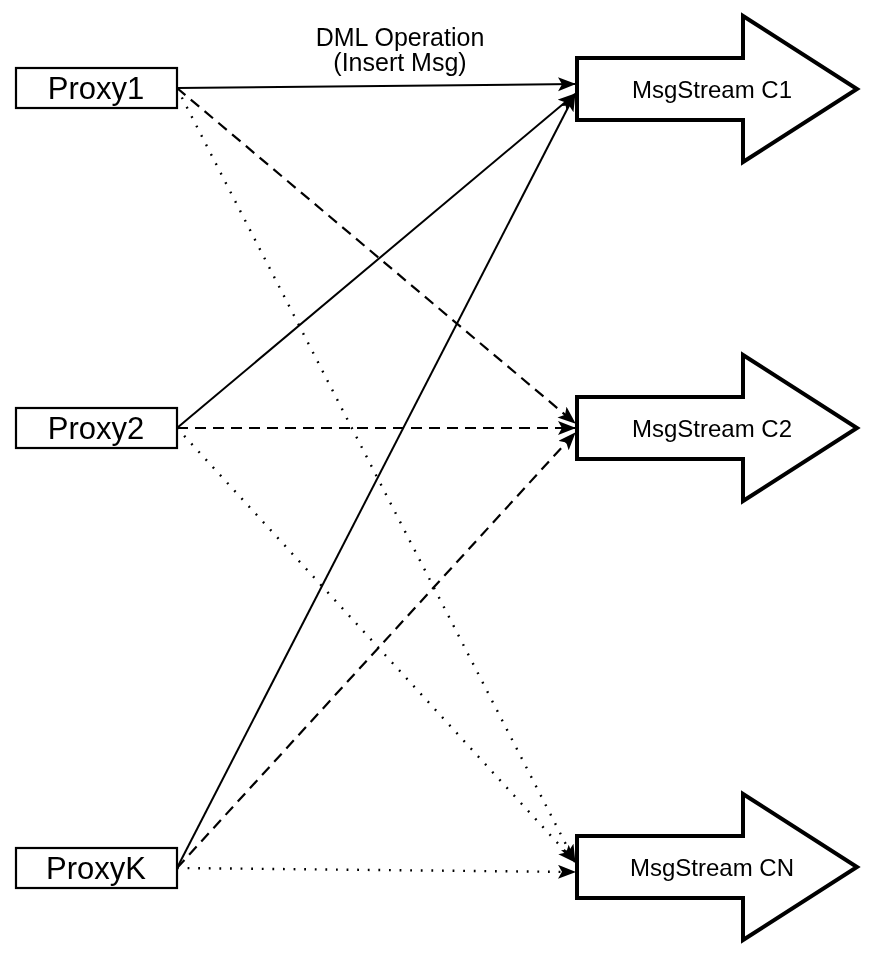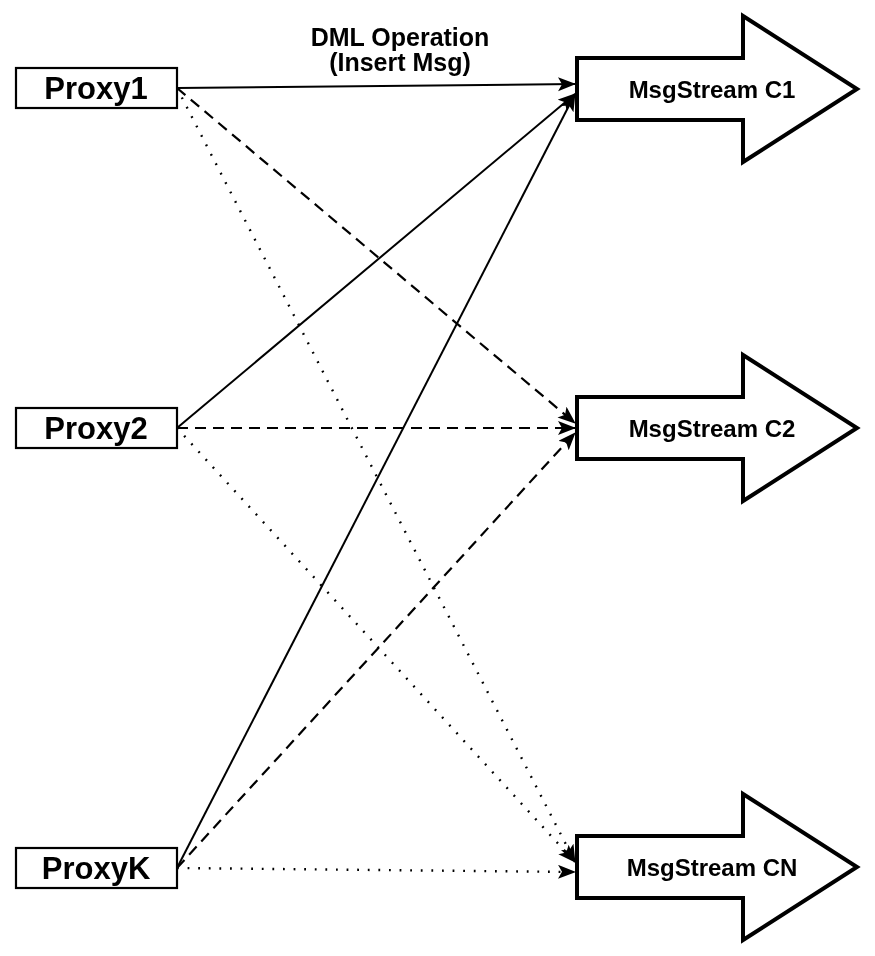--- a/index.html
+++ b/index.html
@@ -3,21 +3,21 @@
 <meta charset="utf-8">
 <style>
   html, body {
     margin: 0;
     padding: 0;
     background: var(--bg, #ffffff);
     width: 875px;
     height: 956px;
     overflow: hidden;
   }
-  .stage { width: 875px; height: 956px; font-weight: bold; }
+  .stage { width: 875px; height: 956px; }
   svg { display: block; }
   text {
     font-family: "Liberation Sans", sans-serif;
     fill: var(--stroke, #000000);
   }
   .title-line {
     font-size: 25px;
     text-anchor: middle;
   }
   .proxy-box {

